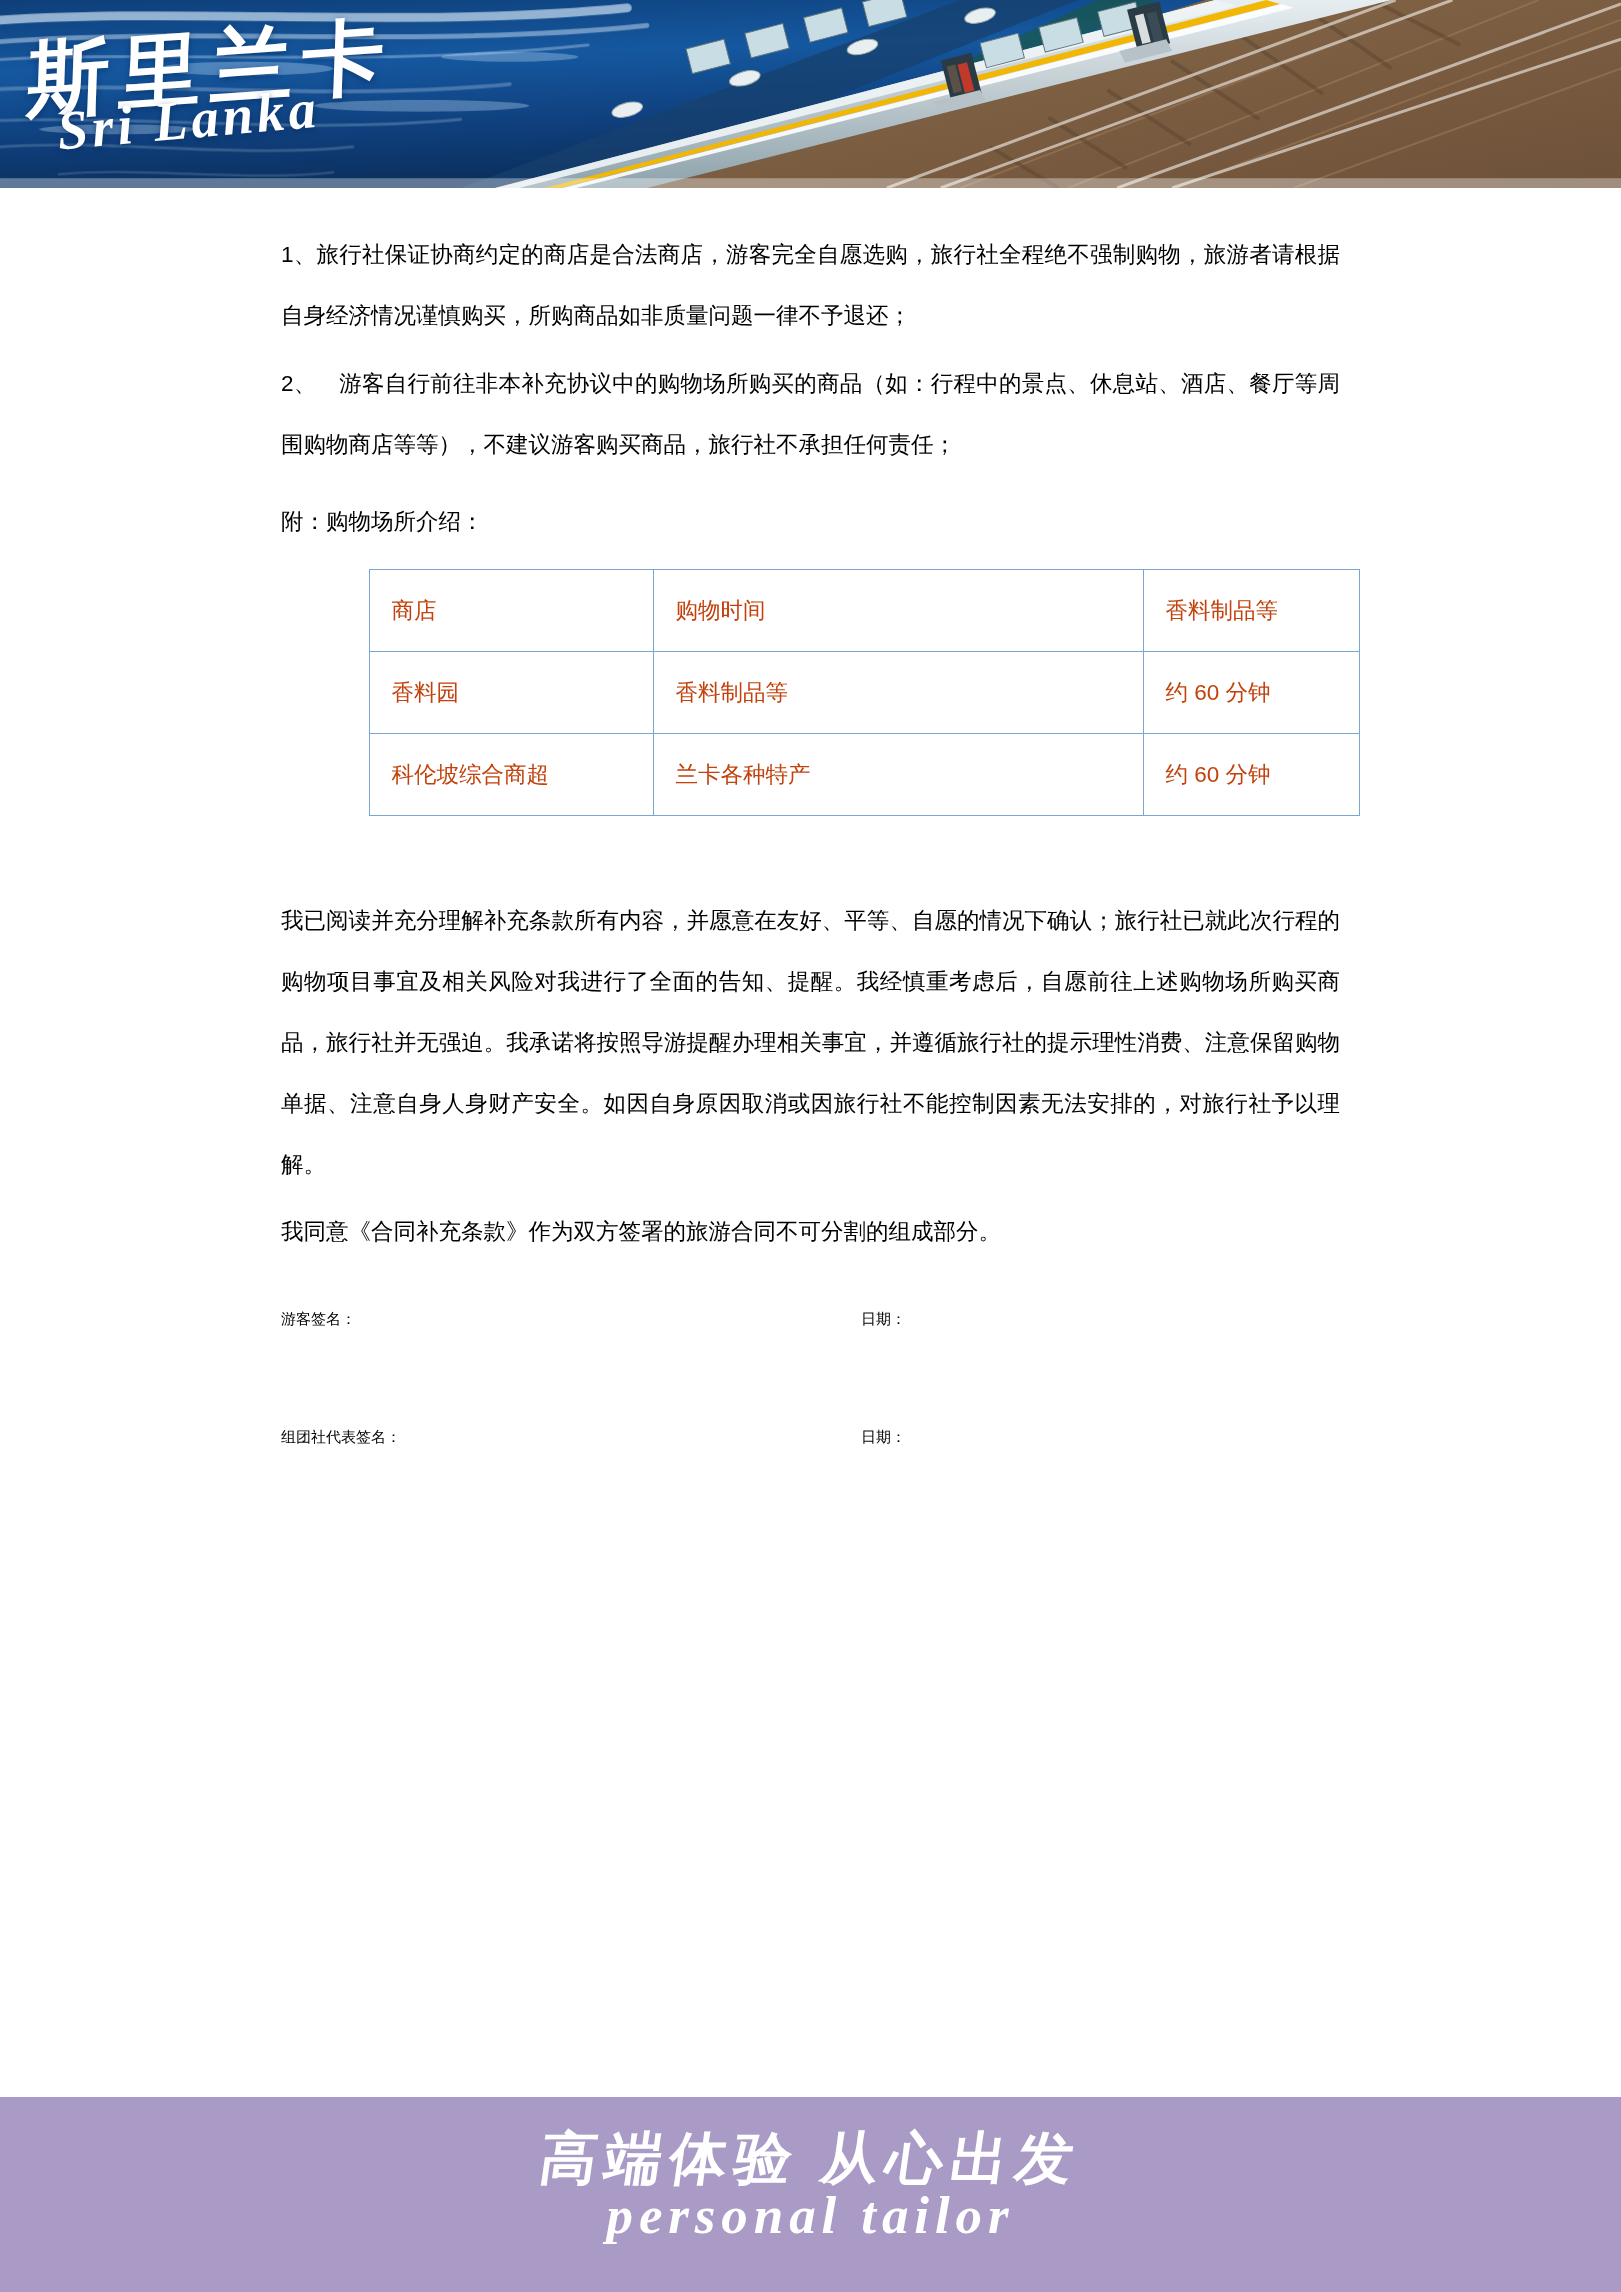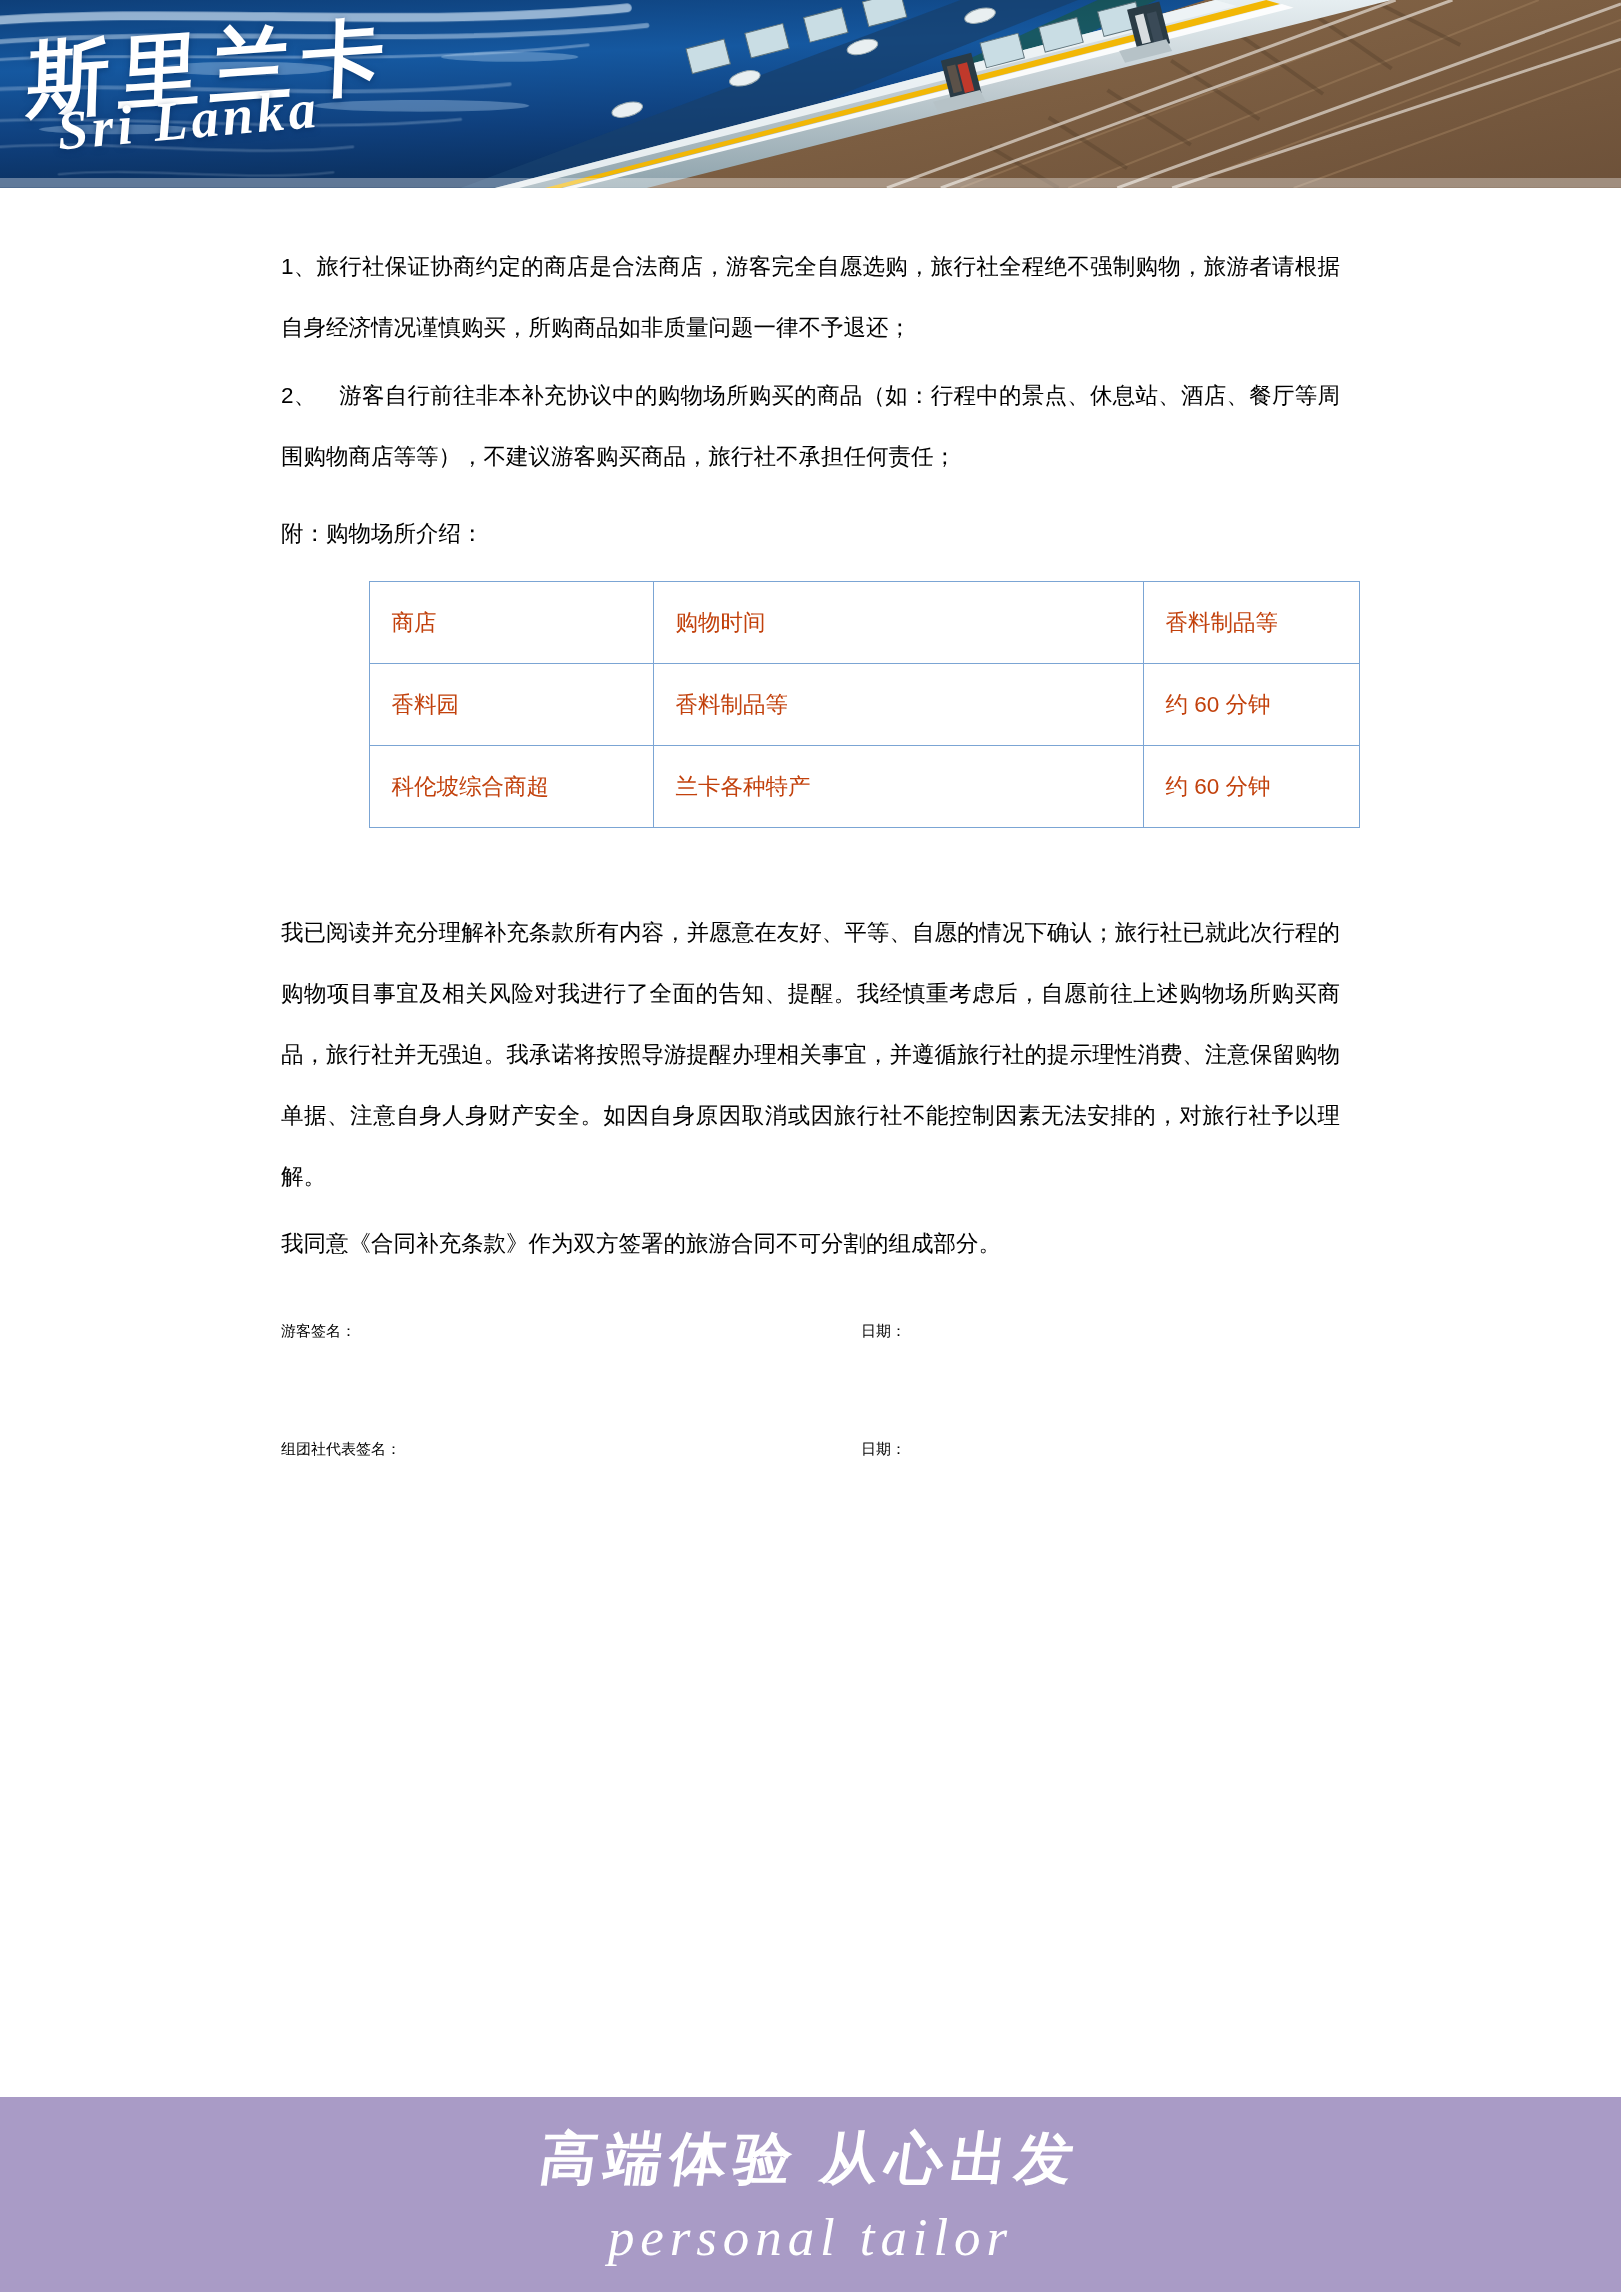--- a/index.html
+++ b/index.html
@@ -66,21 +66,21 @@
     text-shadow: 0 2px 5.9px rgba(0,40,90,0.55);
     white-space: nowrap;
   }
 
   
   .page-body {
     position: relative;
     padding: 0;
   }
   .content {
-    margin: 16px auto;
+    margin: 4px auto;
     padding: 9px;
     width: 1563px;
     box-sizing: border-box;
   }
   .para {
     margin: 0;
     padding: 0 243px 0 243px;
     font-size: 22.5px;
     line-height: 61px;
     text-align: justify;
@@ -154,26 +154,26 @@
     font-weight: 700;
     color: #ffffff;
     letter-spacing: 7.8px;
     transform: skewX(-8deg);
     white-space: nowrap;
   }
   .footer-en {
     position: absolute;
     left: 0;
     right: 0;
-    top: 110px;
+    top: 88px;
     text-align: center;
     font-family: "Liberation Serif", "DejaVu Serif", serif;
     font-style: italic;
     font-size: 53px;
-    font-weight: 400;
+    font-weight: 700;
     color: #ffffff;
     letter-spacing: 5.9px;
     white-space: nowrap;
   }
 </style>
 </head>
 <body>
 
 <div class="header-banner">
   <svg class="banner-canvas" viewBox="0 0 1654 192" preserveAspectRatio="none">

